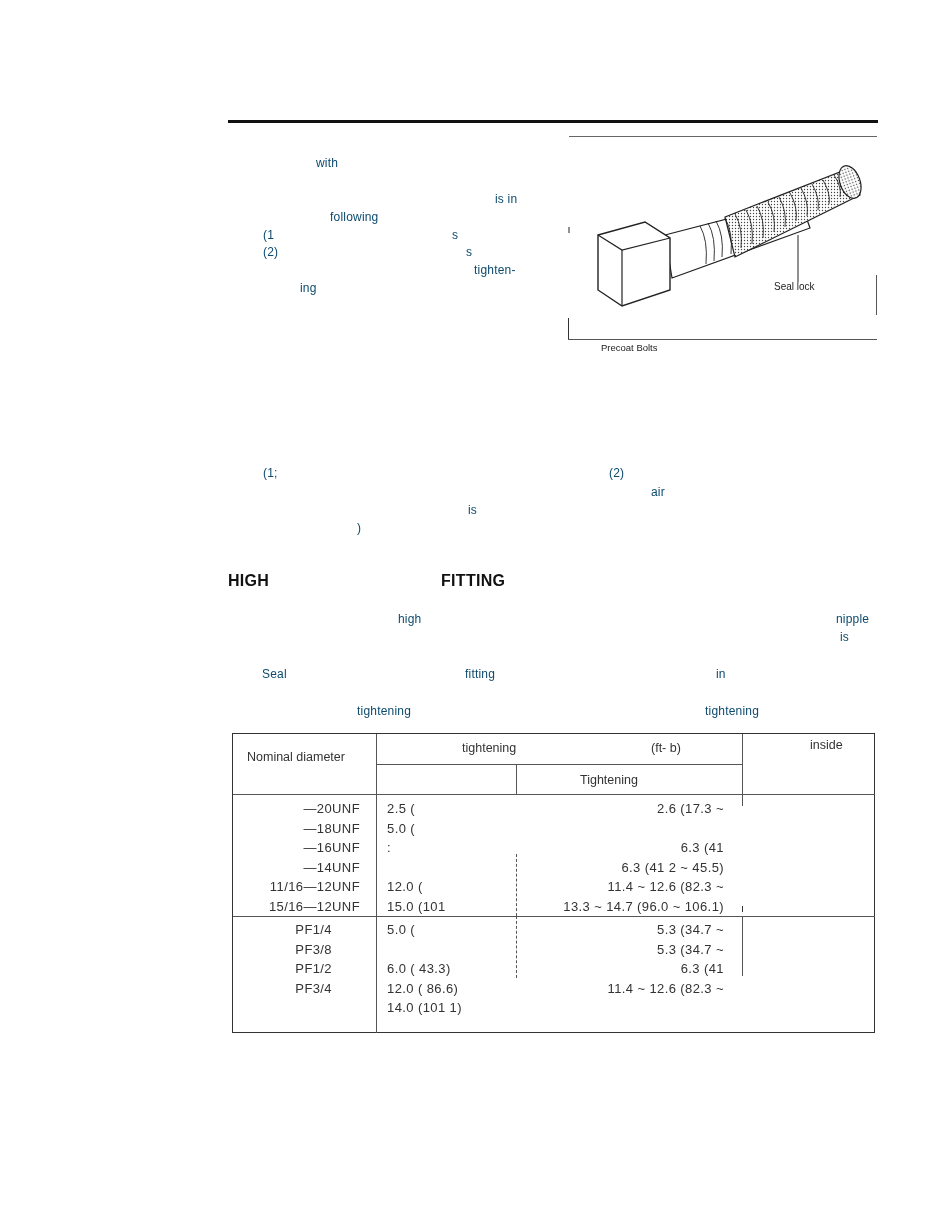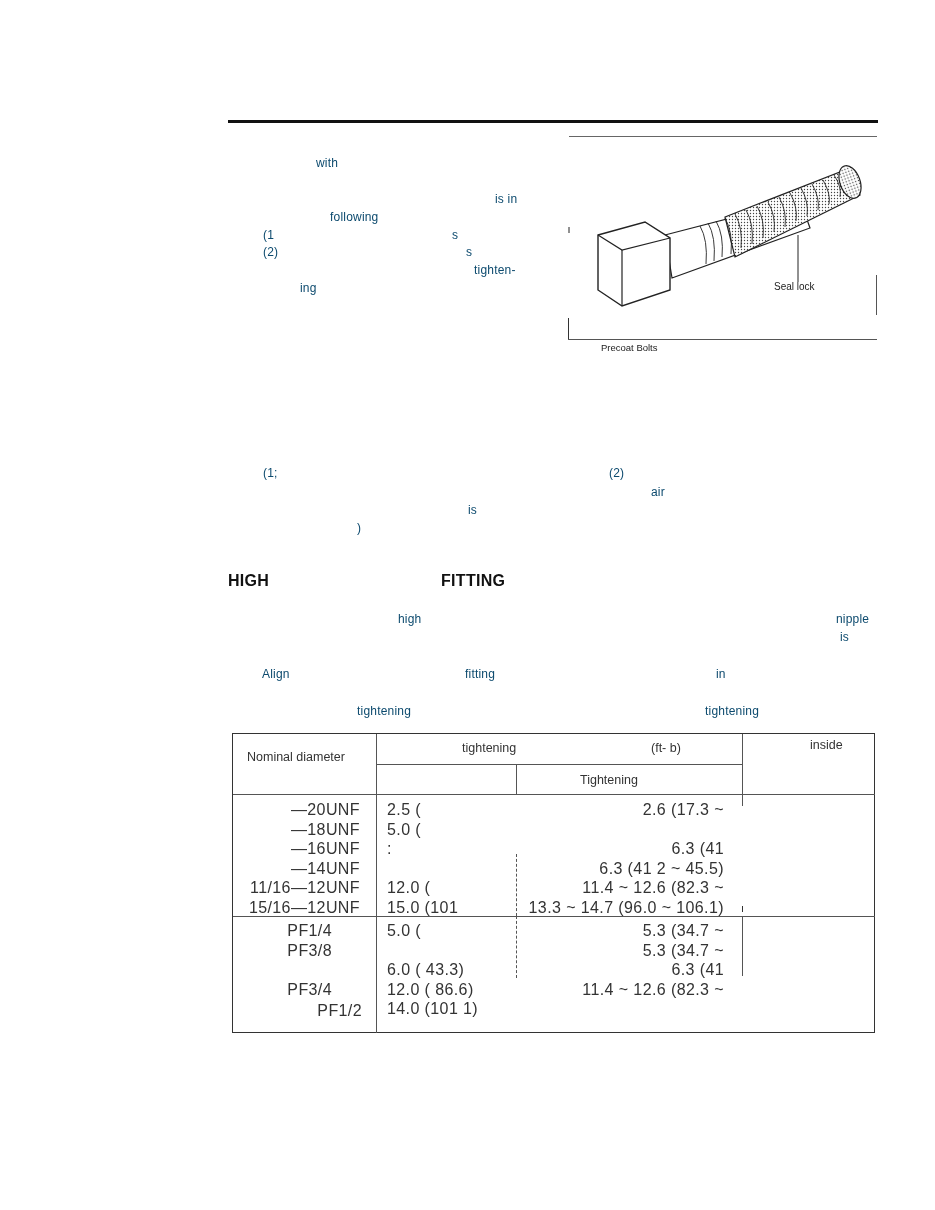--- a/index.html
+++ b/index.html
@@ -15,21 +15,21 @@
     .tick { position: absolute; width: 1px; background: #333; }
     .fig-caption { font-size: 9.5px; color: #222; }
     .fig-label { font-size: 10px; color: #222; }
     .heading { font-size: 16px; font-weight: bold; color: #111; letter-spacing: 0.3px; }
     
     .tbl { position: absolute; left: 232px; top: 733px; width: 643px; height: 300px;
            border: 1px solid #333; box-sizing: border-box; }
     .hline { position: absolute; height: 1px; background: #555; }
     .vline { position: absolute; width: 1px; background: #555; }
     .vdash { position: absolute; width: 0; border-left: 1px dashed #555; }
-    .cell { position: absolute; font-size: 16px; color: #333; white-space: nowrap; letter-spacing: 0.4px; }
+    .cell { position: absolute; font-size: 13px; color: #333; white-space: nowrap; letter-spacing: 0.4px; }
     .hcell { position: absolute; font-size: 12.5px; color: #333; white-space: nowrap; }
   </style>
 </head>
 <body>
 
 <div class="rule-top"></div>
 <div class="rule-fig"></div>
 
 <div id="frag-top">
     <div class="abs txt" style="left: 316px; top: 156px;">with</div>
@@ -99,21 +99,21 @@
     <div class="abs txt" style="left: 357px; top: 521px;">)</div>
   </div>
 
 <div class="abs heading" style="left:228px; top:572px;">HIGH</div>
 <div class="abs heading" style="left:441px; top:572px;">FITTING</div>
 
 <div id="frag-bottom">
     <div class="abs txt" style="left: 398px; top: 612px;">high</div>
     <div class="abs txt" style="left: 836px; top: 612px; text-align: center;">nipple</div>
     <div class="abs txt" style="left: 840px; top: 630px;">is</div>
-    <div class="abs txt" style="left: 262px; top: 667px;">Align</div>
+    <div class="abs txt" style="left: 262px; top: 667px;">Seal</div>
     <div class="abs txt" style="left: 465px; top: 667px;">fitting</div>
     <div class="abs txt" style="left: 716px; top: 667px;">in</div>
     <div class="abs txt" style="left: 357px; top: 704px;">tightening</div>
     <div class="abs txt" style="left: 705px; top: 704px;">tightening</div>
   </div>
 
 <div class="tbl">
 
   <div class="vline" style="left:143px; top:0; height:299px;"></div>
   <div class="vline" style="left:509px; top:0; height:72px;"></div>
@@ -171,21 +171,21 @@
         <div class="cell" style="right: 542px; top: 188px; text-align: right;">PF1/4</div>
         <div class="cell" style="left: 154px; top: 188px;">5.0 (</div>
         <div class="cell" style="right: 150px; top: 188px; text-align: right;">5.3 (34.7 ~</div>
       </div>
       <div>
         <div class="cell" style="right: 542px; top: 207.5px; text-align: right;">PF3/8</div>
         <div class="cell" style="left: 154px; top: 207.5px;"></div>
         <div class="cell" style="right: 150px; top: 207.5px; text-align: right;">5.3 (34.7 ~</div>
       </div>
       <div>
-        <div class="cell" style="right: 512px; top: 227px; text-align: right; margin-top: 41px;">PF1/2</div>
+        <div class="cell" style="right: 542px; top: 227px; text-align: right;">PF1/2</div>
         <div class="cell" style="left: 154px; top: 227px;">6.0 (  43.3)</div>
         <div class="cell" style="right: 150px; top: 227px; text-align: right;">6.3 (41</div>
       </div>
       <div>
         <div class="cell" style="right: 542px; top: 246.5px; text-align: right;">PF3/4</div>
         <div class="cell" style="left: 154px; top: 246.5px; text-align: right;">12.0 (  86.6)</div>
         <div class="cell" style="right: 150px; top: 246.5px; text-align: right;">11.4 ~ 12.6 (82.3 ~</div>
       </div>
       <div>
         <div class="cell" style="right: 542px; top: 266px; text-align: right;"></div>

